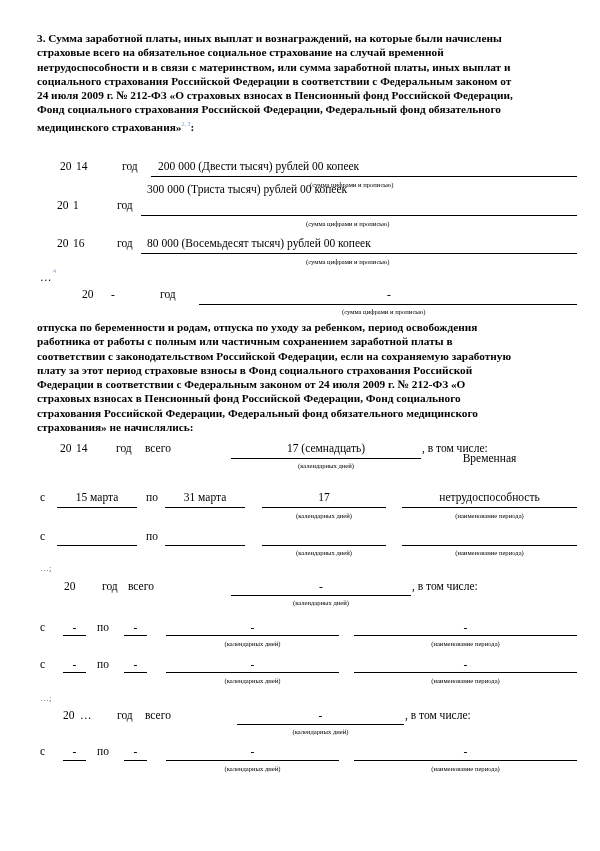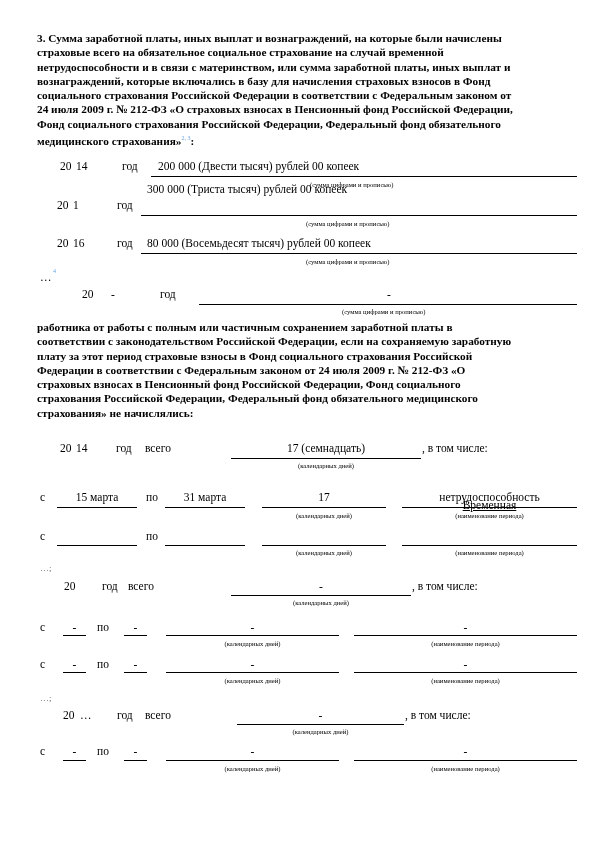--- a/index.html
+++ b/index.html
@@ -15,21 +15,20 @@
   .blue-dot { font-size:6px; color:#6aa6e0; }
   .ctr { text-align:center; }
 </style>
 </head>
 <body>
 
 <div class="para" style="top:31px;">
   <div>3. Сумма заработной платы, иных выплат и вознаграждений, на которые были начислены</div>
   <div>страховые всего на обязательное социальное страхование на случай временной</div>
   <div>нетрудоспособности и в связи с материнством, или сумма заработной платы, иных выплат и</div>
-  <div>вознаграждений, которые включались в базу для начисления страховых взносов в Фонд</div>
   <div>социального страхования Российской Федерации в соответствии с Федеральным законом от</div>
   <div>24 июля 2009 г. № 212-ФЗ «О страховых взносах в Пенсионный фонд Российской Федерации,</div>
   <div>Фонд социального страхования Российской Федерации, Федеральный фонд обязательного</div>
   <div><span>медицинского страхования»</span><span class="sup">2, 3</span><span>:</span></div>
 </div>
 
 <div>
   <span class="abs t" style="left:60px;top:160px;">20</span>
   <span class="abs t" style="left:76px;top:160px;">14</span>
   <span class="abs t" style="left:122px;top:160px;">год</span>
@@ -62,20 +61,21 @@
 <div>
   <span class="abs t" style="left:82px;top:288px;">20</span>
   <span class="abs t" style="left:111px;top:288px;">-</span>
   <span class="abs t" style="left:160px;top:288px;">год</span>
   <span class="abs t" style="left:387px;top:288px;">-</span>
   <div class="line" style="left:199px;width:378px;top:304px;"></div>
   <span class="abs cap" style="left:342px;top:308px;">(сумма цифрами и прописью)</span>
 </div>
 
 <div class="para" style="top:320px;">
+  <div>отпуска по беременности и родам, отпуска по уходу за ребенком, период освобождения</div>
   <div>работника от работы с полным или частичным сохранением заработной платы в</div>
   <div>соответствии с законодательством Российской Федерации, если на сохраняемую заработную</div>
   <div>плату за этот период страховые взносы в Фонд социального страхования Российской</div>
   <div>Федерации в соответствии с Федеральным законом от 24 июля 2009 г. № 212-ФЗ «О</div>
   <div>страховых взносах в Пенсионный фонд Российской Федерации, Фонд социального</div>
   <div>страхования Российской Федерации, Федеральный фонд обязательного медицинского</div>
   <div>страхования» не начислялись:</div>
 </div>
 
 <div>
@@ -92,21 +92,21 @@
 <div>
   <span class="abs t" style="left:40px;top:491px;">с</span>
   <span class="abs t ctr" style="left:57px;width:80px;top:491px;">15 марта</span>
   <div class="line" style="left:57px;width:80px;top:507px;"></div>
   <span class="abs t" style="left:146px;top:491px;">по</span>
   <span class="abs t ctr" style="left:165px;width:80px;top:491px;">31 марта</span>
   <div class="line" style="left:165px;width:80px;top:507px;"></div>
   <span class="abs t ctr" style="left:262px;width:124px;top:491px;">17</span>
   <div class="line" style="left:262px;width:124px;top:507px;"></div>
   <span class="abs cap ctr" style="left:262px;width:124px;top:512px;">(календарных дней)</span>
-  <span class="abs t ctr" style="left:402px;width:175px;top:499px;text-decoration:underline;">Временная</span>
+  <span class="abs t ctr" style="left:402px;width:175px;top:452px;">Временная</span>
   <span class="abs t ctr" style="left:402px;width:175px;top:491px;">нетрудоспособность</span>
   <div class="line" style="left:402px;width:175px;top:507px;"></div>
   <span class="abs cap ctr" style="left:402px;width:175px;top:512px;">(наименование периода)</span>
 </div>
 
 <div>
   <span class="abs t" style="left:40px;top:530px;">с</span>
   <div class="line" style="left:57px;width:80px;top:545px;"></div>
   <span class="abs t" style="left:146px;top:530px;">по</span>
   <div class="line" style="left:165px;width:80px;top:545px;"></div>

